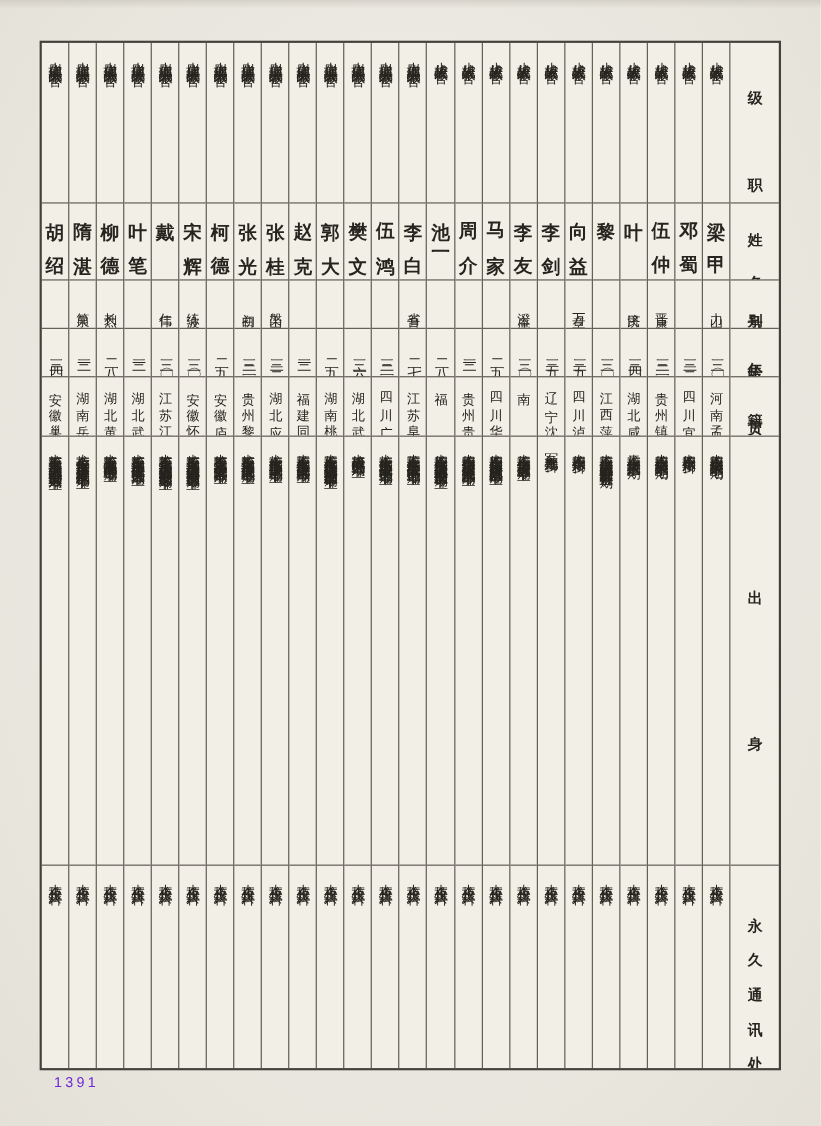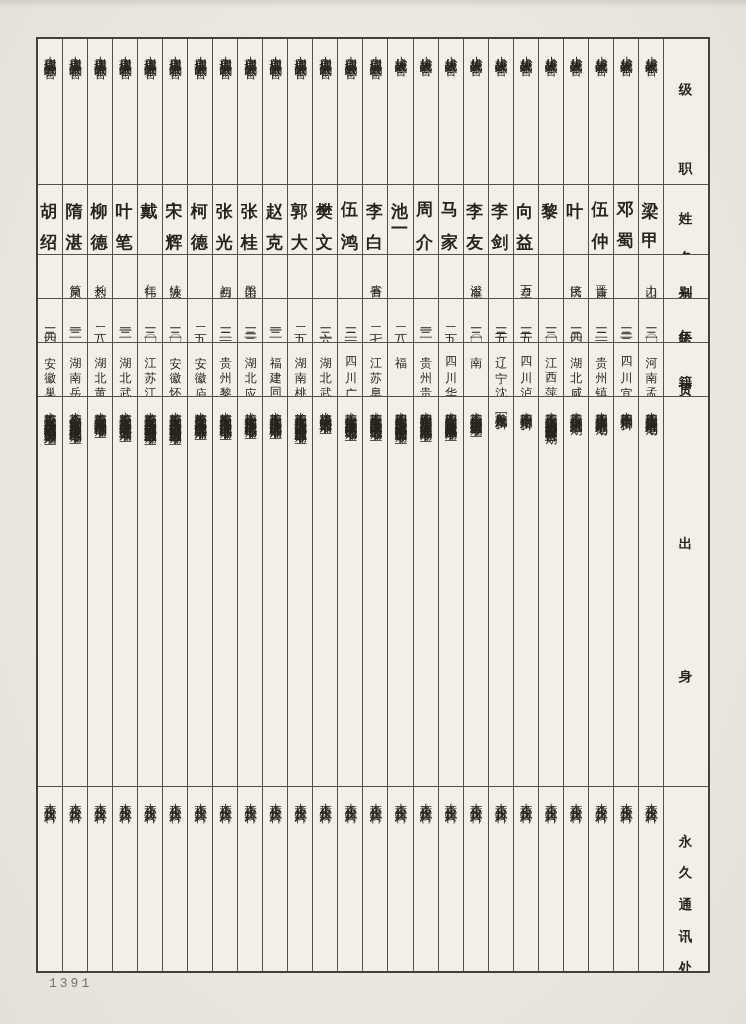--- a/index.html
+++ b/index.html
@@ -57,21 +57,21 @@
   .hl{font-size:13.5px;font-weight:600;}
   .h-rank  {text-align:justify;text-align-last:justify;padding:32px 0;}
   .h-name  {text-align:justify;text-align-last:justify;padding:15px 0;}
   .h-alias {text-align:center;letter-spacing:3px;}
   .h-age   {text-align:center;letter-spacing:3px;}
   .h-native{text-align:center;letter-spacing:8px;padding-top:4px;}
   .h-origin{text-align:justify;text-align-last:justify;padding:128px 0;}
   .h-addr  {text-align:justify;text-align-last:justify;padding:36px 0 22px 0;}
   .page-number{
     position:absolute;left:49px;top:976px;
-    font-family:Liberation Mono, monospace;font-size:13px;letter-spacing:3px;color:#737373;text-align:right;
+    font-family:Liberation Sans, sans-serif;font-size:13px;letter-spacing:3px;color:#6d28d9;text-align:right;
   }
 </style>
 </head>
 <body>
 
 <div class="paper-shade"></div>
 
 <div class="roster" id="roster">
 
   <div class="col header-col">

